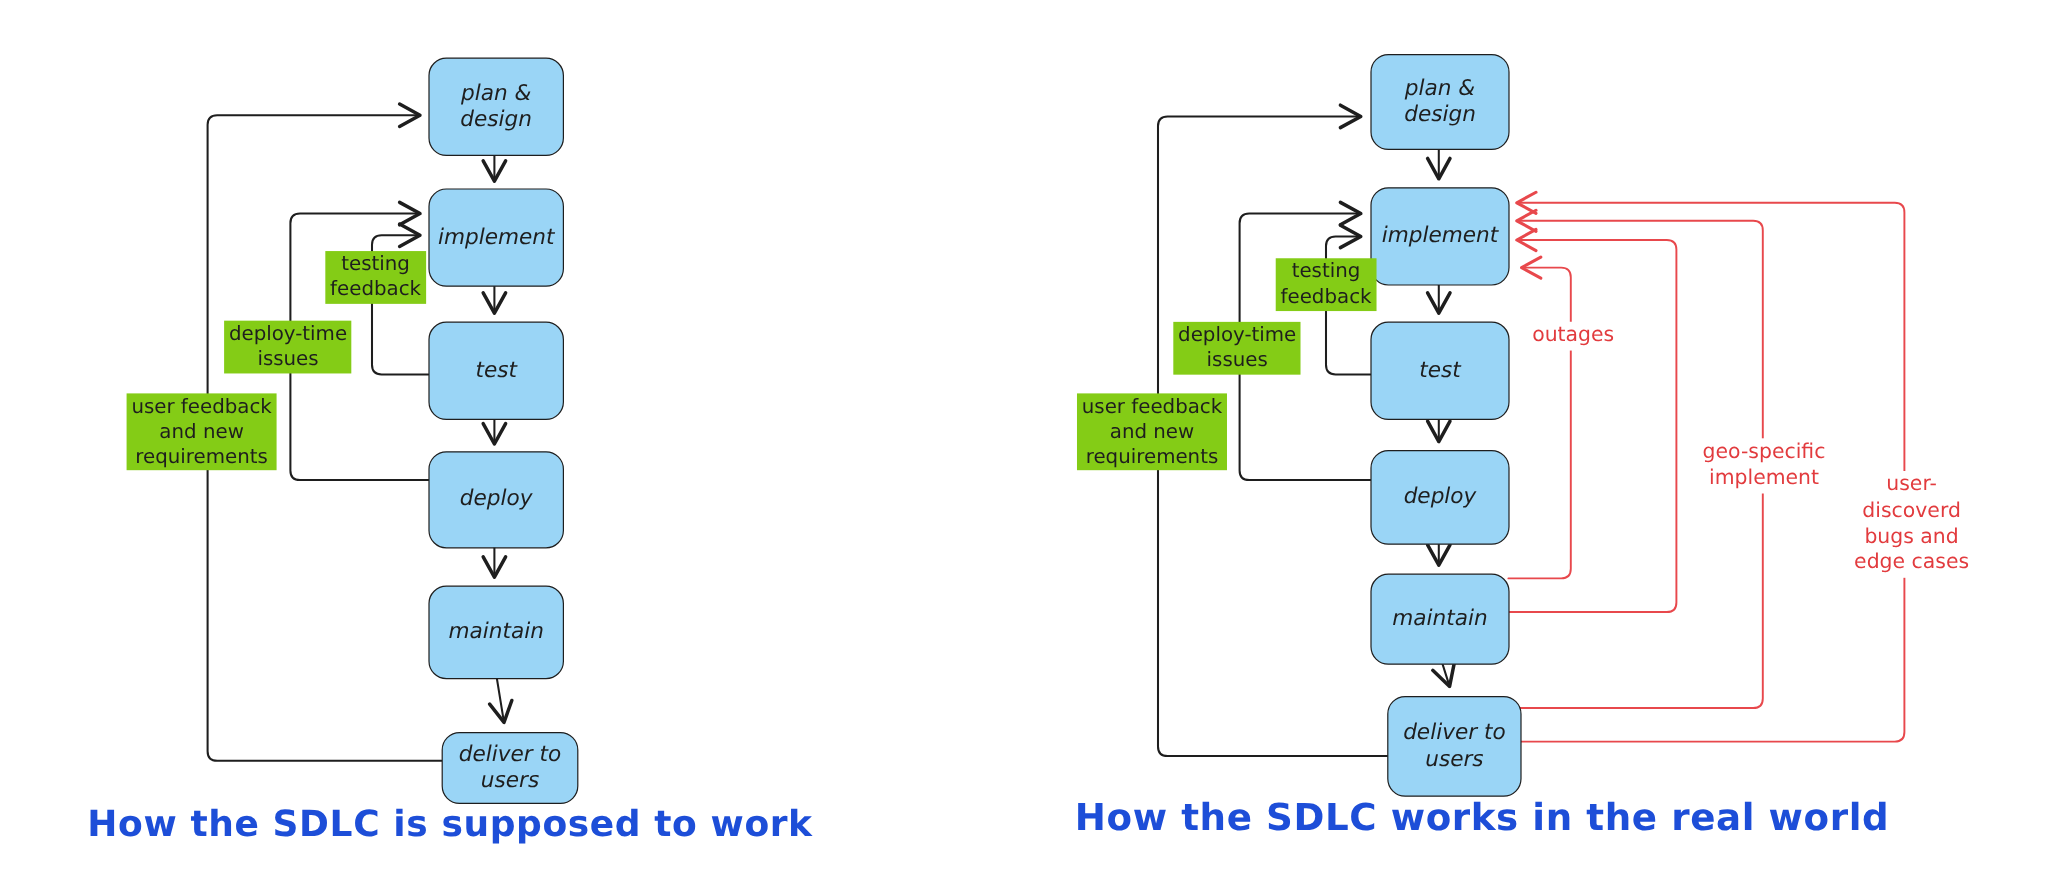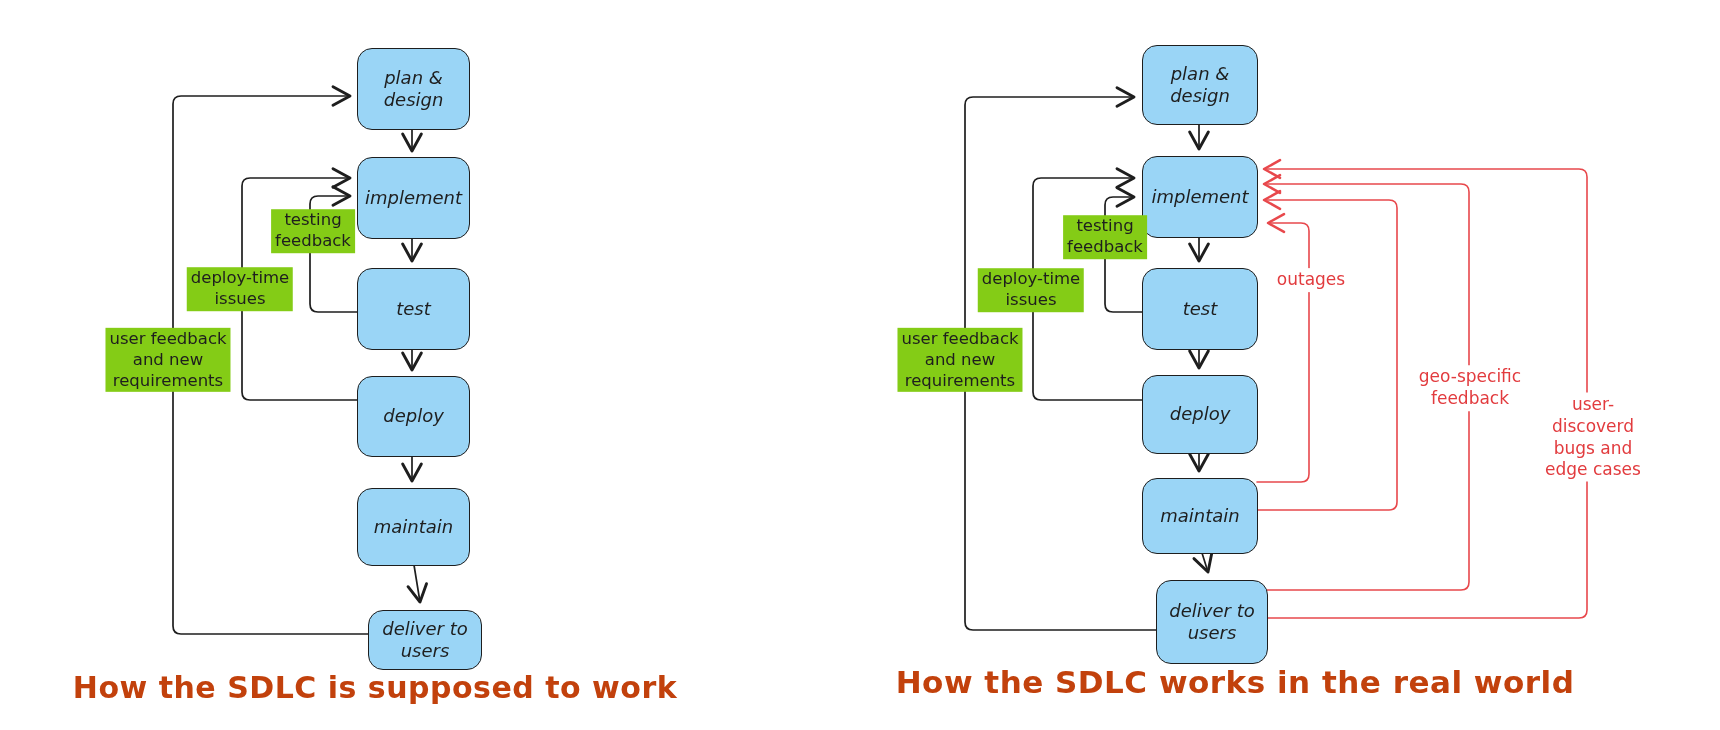--- a/index.html
+++ b/index.html
@@ -46,21 +46,21 @@
     background:#ffffff;padding:1px 4px;
     font-size:17px;line-height:1.28;text-align:center;white-space:pre-line;
     color:#e23b3e;
   }
   #lbl-outages{left:1311px;top:280px;}
   #lbl-3rdparty{left:1396px;top:336px;}
   #lbl-geo{left:1470px;top:388px;}
   #lbl-userdisc{left:1593px;top:437px;}
   .caption{
     position:absolute;transform:translateX(-50%);
-    font-size:30px;font-weight:bold;letter-spacing:0.5px;color:#c2410c;white-space:nowrap;
+    font-size:30px;font-weight:bold;letter-spacing:0.5px;color:#1d4ed8;white-space:nowrap;
   }
   #caption-left{left:375px;top:670px;}
   #caption-right{left:1235px;top:664px;font-size:31px;}
 </style>
 </head>
 <body>
 
 <div id="canvas">
 
   <svg id="lines" viewBox="0 0 1720 730" xmlns="http://www.w3.org/2000/svg">
@@ -132,20 +132,20 @@
   <div class="loop-label" id="lbl-r-testing">testing
 feedback</div>
   <div class="loop-label" id="lbl-r-deploytime">deploy-time
 issues</div>
   <div class="loop-label" id="lbl-r-userfb">user feedback
 and new
 requirements</div>
 
   <div class="issue-label" id="lbl-outages">outages</div>
   <div class="issue-label" id="lbl-geo">geo-specific
-feedback</div>
+implement</div>
   <div class="issue-label" id="lbl-userdisc">user-discoverd
 bugs and edge cases</div>
 
   <div class="caption" id="caption-left">How the SDLC is supposed to work</div>
   <div class="caption" id="caption-right">How the SDLC works in the real world</div>
 
 </div>
 
 </body></html>

